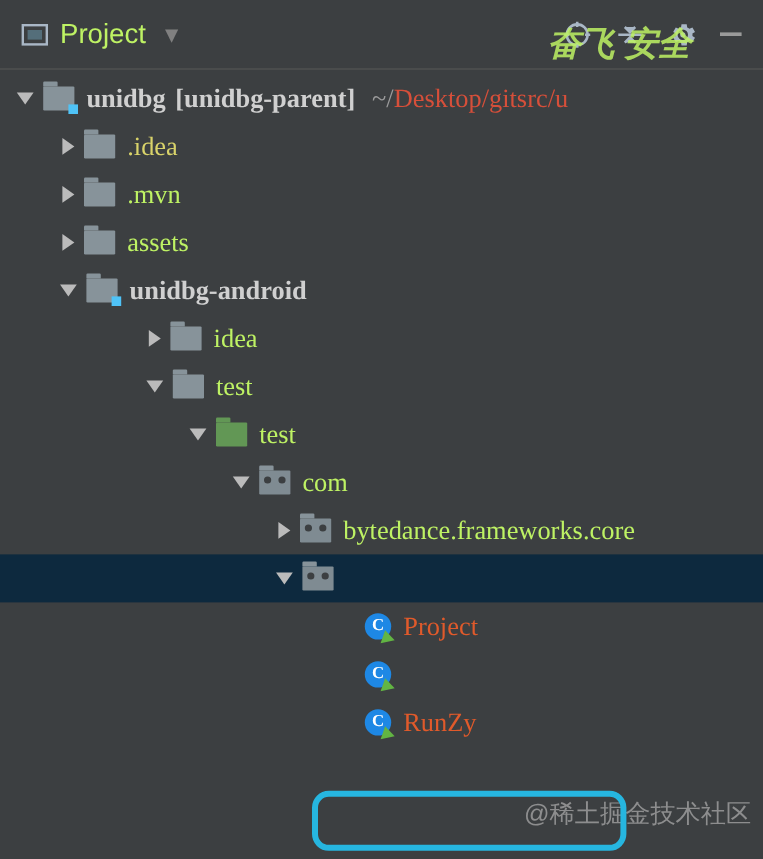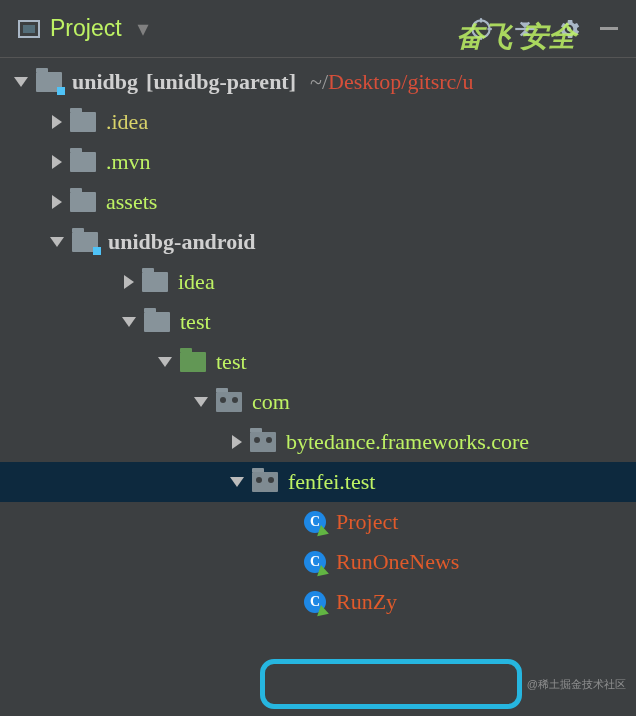--- a/index.html
+++ b/index.html
@@ -191,21 +191,21 @@
       border: 5px solid #26b6e0;
       border-radius: 14px;
       z-index: 5;
       pointer-events: none;
     }
     .wm-footer {
       position: absolute;
       right: 10px;
       bottom: 24px;
       color: #a8a8a8;
-      font-size: 11px;
+      font-size: 21px;
       opacity: 0.75;
     }
     .icon-svg { flex-shrink: 0; }
   </style>
 </head>
 <body>
 
 <div class="header">
   <div class="header-left">
     <span class="project-icon"></span>
@@ -308,33 +308,31 @@
     <span class="spacer" style="width:232px"></span>
     <span class="arrow arrow-right"></span>
     <span class="folder-icon pkg"></span>
     <span class="label">bytedance.frameworks.core</span>
   </div>
 
   <div class="tree-row selected">
     <span class="spacer" style="width:230px"></span>
     <span class="arrow arrow-down"></span>
     <span class="folder-icon pkg"></span>
-    <span class="label">fenfei.test</span>
   </div>
 
   <div class="tree-row">
     <span class="spacer" style="width:296px"></span>
     <span class="class-icon"></span>
     <span class="label orange">Project</span>
   </div>
 
   <div class="tree-row">
     <span class="spacer" style="width:296px"></span>
     <span class="class-icon"></span>
-    <span class="label orange">RunOneNews</span>
   </div>
 
   <div class="tree-row">
     <span class="spacer" style="width:296px"></span>
     <span class="class-icon"></span>
     <span class="label orange">RunZy</span>
   </div>
 
 </div>
 

